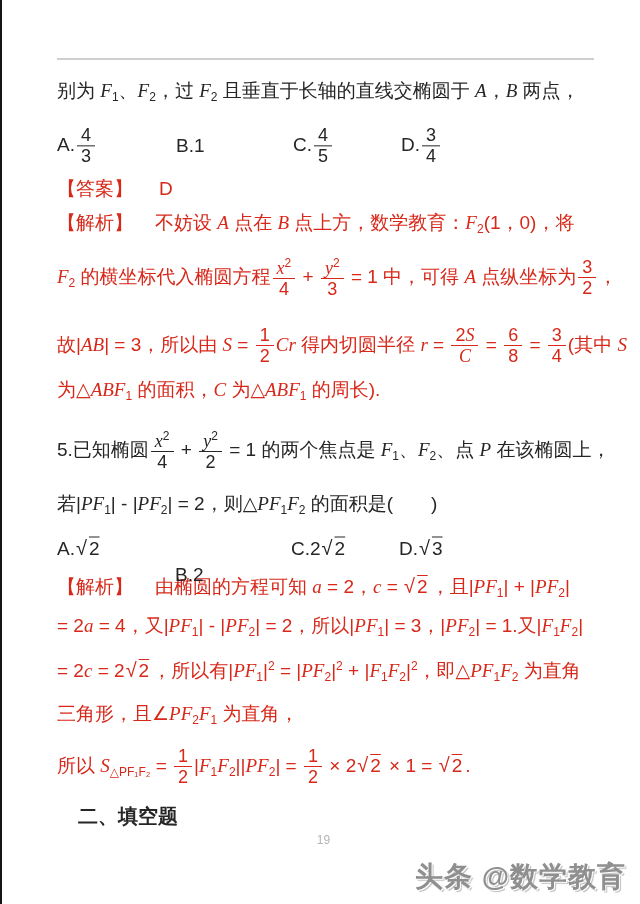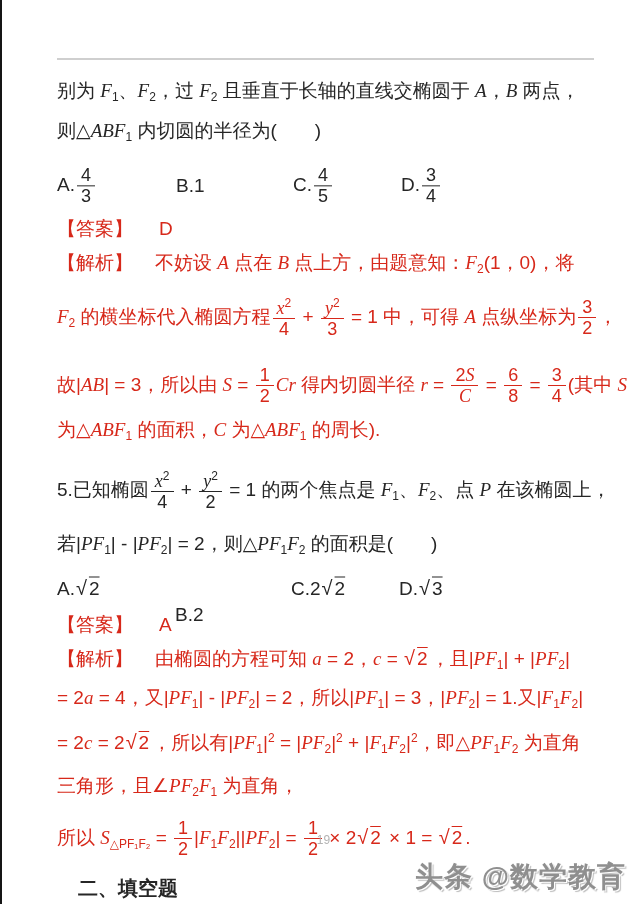--- a/index.html
+++ b/index.html
@@ -32,41 +32,39 @@
   }
 </style>
 </head>
 <body>
 
 <div class="page" style="--red: #d7281a;">
   <div class="left-rule"></div>
   <div class="divider"></div>
   <div class="content" id="content">
       <div class="line" style="margin-top: 0px; line-height: 26px;"><span class="t">别为 </span><span class="var">F</span><span class="sub">1</span><span class="t">、</span><span class="var">F</span><span class="sub">2</span><span class="t">，过 </span><span class="var">F</span><span class="sub">2</span><span class="t"> 且垂直于长轴的直线交椭圆于 </span><span class="var">A</span><span class="t">，</span><span class="var">B</span><span class="t"> 两点，</span></div>
-      <div class="line" style="margin-top: 8px; line-height: 26px;"><span class="t">则△</span><span class="var">ABF</span><span class="sub">1</span><span class="t"> 内切圆的半径为(　　)</span></div>
       <div class="line options" style="margin-top: 10px; height: 52px;">
         <span class="opt" style="left: 0px;"><span class="t">A.</span><span class="frac"><span class="fn"><span class="t">4</span></span><span class="fd"><span class="t">3</span></span></span></span>
         <span class="opt" style="left: 119px;"><span class="t">B.1</span></span>
         <span class="opt" style="left: 236px;"><span class="t">C.</span><span class="frac"><span class="fn"><span class="t">4</span></span><span class="fd"><span class="t">5</span></span></span></span>
         <span class="opt" style="left: 344px;"><span class="t">D.</span><span class="frac"><span class="fn"><span class="t">3</span></span><span class="fd"><span class="t">4</span></span></span></span>
       </div>
       <div class="line red" style="margin-top: 4px; line-height: 26px;"><span class="t">【答案】</span><span class="gap" style="width: 26px;"></span><span class="t">D</span></div>
-      <div class="line red" style="margin-top: 8px; line-height: 26px;"><span class="t">【解析】</span><span class="gap" style="width: 22px;"></span><span class="t">不妨设 </span><span class="var">A</span><span class="t"> 点在 </span><span class="var">B</span><span class="t"> 点上方，由题意知：</span><span class="var">F</span><span class="sub">2</span><span class="t">(1，0)，将</span></div>
+      <div class="line red" style="margin-top: 8px; line-height: 26px;"><span class="t">【解析】</span><span class="gap" style="width: 22px;"></span><span class="t">不妨设 </span><span class="var">A</span><span class="t"> 点在 </span><span class="var">B</span><span class="t"> 点上方，数学教育：</span><span class="var">F</span><span class="sub">2</span><span class="t">(1，0)，将</span></div>
       <div class="line red" style="margin-top: 6px; line-height: 58px;"><span class="var">F</span><span class="sub">2</span><span class="t"> 的横坐标代入椭圆方程</span><span class="frac"><span class="fn"><span class="var">x</span><span class="sup">2</span></span><span class="fd"><span class="t">4</span></span></span><span class="t"> + </span><span class="frac"><span class="fn"><span class="var">y</span><span class="sup">2</span></span><span class="fd"><span class="t">3</span></span></span><span class="t"> = 1 中，可得 </span><span class="var">A</span><span class="t"> 点纵坐标为</span><span class="frac"><span class="fn"><span class="t">3</span></span><span class="fd"><span class="t">2</span></span></span><span class="t">，</span></div>
       <div class="line red" style="margin-top: 8px; line-height: 50px;"><span class="t">故|</span><span class="var">AB</span><span class="t">| = 3，所以由 </span><span class="var">S</span><span class="t"> = </span><span class="frac"><span class="fn"><span class="t">1</span></span><span class="fd"><span class="t">2</span></span></span><span class="var">Cr</span><span class="t"> 得内切圆半径 </span><span class="var">r</span><span class="t"> = </span><span class="frac"><span class="fn"><span class="t">2</span><span class="var">S</span></span><span class="fd"><span class="var">C</span></span></span><span class="t"> = </span><span class="frac"><span class="fn"><span class="t">6</span></span><span class="fd"><span class="t">8</span></span></span><span class="t"> = </span><span class="frac"><span class="fn"><span class="t">3</span></span><span class="fd"><span class="t">4</span></span></span><span class="t">(其中 </span><span class="var">S</span></div>
       <div class="line red" style="margin-top: 6px; line-height: 28px;"><span class="t">为△</span><span class="var">ABF</span><span class="sub">1</span><span class="t"> 的面积，</span><span class="var">C</span><span class="t"> 为△</span><span class="var">ABF</span><span class="sub">1</span><span class="t"> 的周长).</span></div>
       <div class="line" style="margin-top: 12px; line-height: 56px;"><span class="t">5.已知椭圆</span><span class="frac"><span class="fn"><span class="var">x</span><span class="sup">2</span></span><span class="fd"><span class="t">4</span></span></span><span class="t"> + </span><span class="frac"><span class="fn"><span class="var">y</span><span class="sup">2</span></span><span class="fd"><span class="t">2</span></span></span><span class="t"> = 1 的两个焦点是 </span><span class="var">F</span><span class="sub">1</span><span class="t">、</span><span class="var">F</span><span class="sub">2</span><span class="t">、点 </span><span class="var">P</span><span class="t"> 在该椭圆上，</span></div>
       <div class="line" style="margin-top: 6px; line-height: 28px;"><span class="t">若|</span><span class="var">PF</span><span class="sub">1</span><span class="t">| - |</span><span class="var">PF</span><span class="sub">2</span><span class="t">| = 2，则△</span><span class="var">PF</span><span class="sub">1</span><span class="var">F</span><span class="sub">2</span><span class="t"> 的面积是(　　)</span></div>
       <div class="line options" style="margin-top: 6px; height: 36px;">
         <span class="opt" style="left: 0px;"><span class="t">A.</span><span class="sqrt"><span class="rs">√</span><span class="rb"><span class="t">2</span></span></span></span>
         <span class="opt" style="left: 118px; margin-top: 27px;"><span class="t">B.2</span></span>
         <span class="opt" style="left: 234px;"><span class="t">C.2</span><span class="sqrt"><span class="rs">√</span><span class="rb"><span class="t">2</span></span></span></span>
         <span class="opt" style="left: 342px;"><span class="t">D.</span><span class="sqrt"><span class="rs">√</span><span class="rb"><span class="t">3</span></span></span></span>
       </div>
-      <div class="line red" style="margin-top: 6px; line-height: 26px;"><span class="t">【答案】</span><span class="gap" style="width: 26px;"></span><span class="t">A</span></div>
       <div class="line red" style="margin-top: 5px; line-height: 30px;"><span class="t">【解析】</span><span class="gap" style="width: 22px;"></span><span class="t">由椭圆的方程可知 </span><span class="var">a</span><span class="t"> = 2，</span><span class="var">c</span><span class="t"> = </span><span class="sqrt"><span class="rs">√</span><span class="rb"><span class="t">2</span></span></span><span class="t">，且|</span><span class="var">PF</span><span class="sub">1</span><span class="t">| + |</span><span class="var">PF</span><span class="sub">2</span><span class="t">|</span></div>
       <div class="line red" style="margin-top: 3px; line-height: 30px;"><span class="t">= 2</span><span class="var">a</span><span class="t"> = 4，又|</span><span class="var">PF</span><span class="sub">1</span><span class="t">| - |</span><span class="var">PF</span><span class="sub">2</span><span class="t">| = 2，所以|</span><span class="var">PF</span><span class="sub">1</span><span class="t">| = 3，|</span><span class="var">PF</span><span class="sub">2</span><span class="t">| = 1.又|</span><span class="var">F</span><span class="sub">1</span><span class="var">F</span><span class="sub">2</span><span class="t">|</span></div>
       <div class="line red" style="margin-top: 3px; line-height: 32px;"><span class="t">= 2</span><span class="var">c</span><span class="t"> = 2</span><span class="sqrt"><span class="rs">√</span><span class="rb"><span class="t">2</span></span></span><span class="t">，所以有|</span><span class="var">PF</span><span class="sub">1</span><span class="t">|</span><span class="sup">2</span><span class="t"> = |</span><span class="var">PF</span><span class="sub">2</span><span class="t">|</span><span class="sup">2</span><span class="t"> + |</span><span class="var">F</span><span class="sub">1</span><span class="var">F</span><span class="sub">2</span><span class="t">|</span><span class="sup">2</span><span class="t">，即△</span><span class="var">PF</span><span class="sub">1</span><span class="var">F</span><span class="sub">2</span><span class="t"> 为直角</span></div>
       <div class="line red" style="margin-top: 7px; line-height: 28px;"><span class="t">三角形，且∠</span><span class="var">PF</span><span class="sub">2</span><span class="var">F</span><span class="sub">1</span><span class="t"> 为直角，</span></div>
       <div class="line red" style="margin-top: 8px; line-height: 46px;"><span class="t">所以 </span><span class="var">S</span><span class="sub">△PF₁F₂</span><span class="t"> = </span><span class="frac"><span class="fn"><span class="t">1</span></span><span class="fd"><span class="t">2</span></span></span><span class="t">|</span><span class="var">F</span><span class="sub">1</span><span class="var">F</span><span class="sub">2</span><span class="t">||</span><span class="var">PF</span><span class="sub">2</span><span class="t">| = </span><span class="frac"><span class="fn"><span class="t">1</span></span><span class="fd"><span class="t">2</span></span></span><span class="t"> × 2</span><span class="sqrt"><span class="rs">√</span><span class="rb"><span class="t">2</span></span></span><span class="t"> × 1 = </span><span class="sqrt"><span class="rs">√</span><span class="rb"><span class="t">2</span></span></span><span class="t">.</span></div>
       <div class="line bold" style="margin-top: 8px; line-height: 26px; margin-left: 21px;"><span class="t">二、填空题</span></div>
     </div>
   <div class="page-number">19</div>
   <div class="watermark">头条 @数学教育</div>
 </div>

